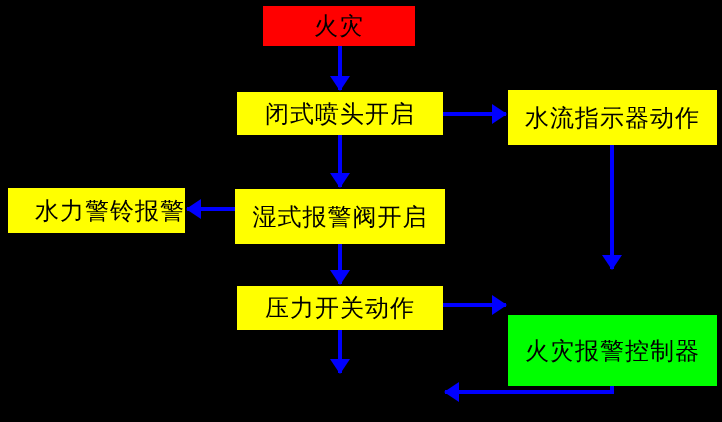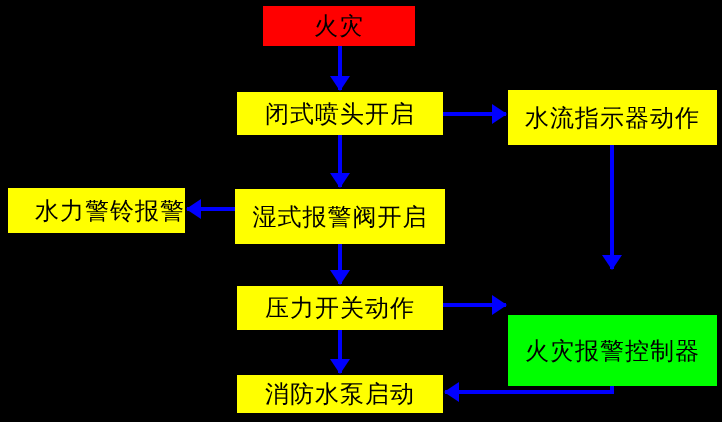--- a/index.html
+++ b/index.html
@@ -103,17 +103,14 @@
   </div>
 
   <div class="node yellow" id="node-pressure-switch">
     <span>压力开关动作</span>
   </div>
 
   <div class="node green" id="node-alarm-controller">
     <span>火灾报警控制器</span>
   </div>
 
-  <div class="node yellow" id="node-fire-pump">
-    <span>消防水泵启动</span>
-  </div>
 
 </div>
 
 </body></html>

